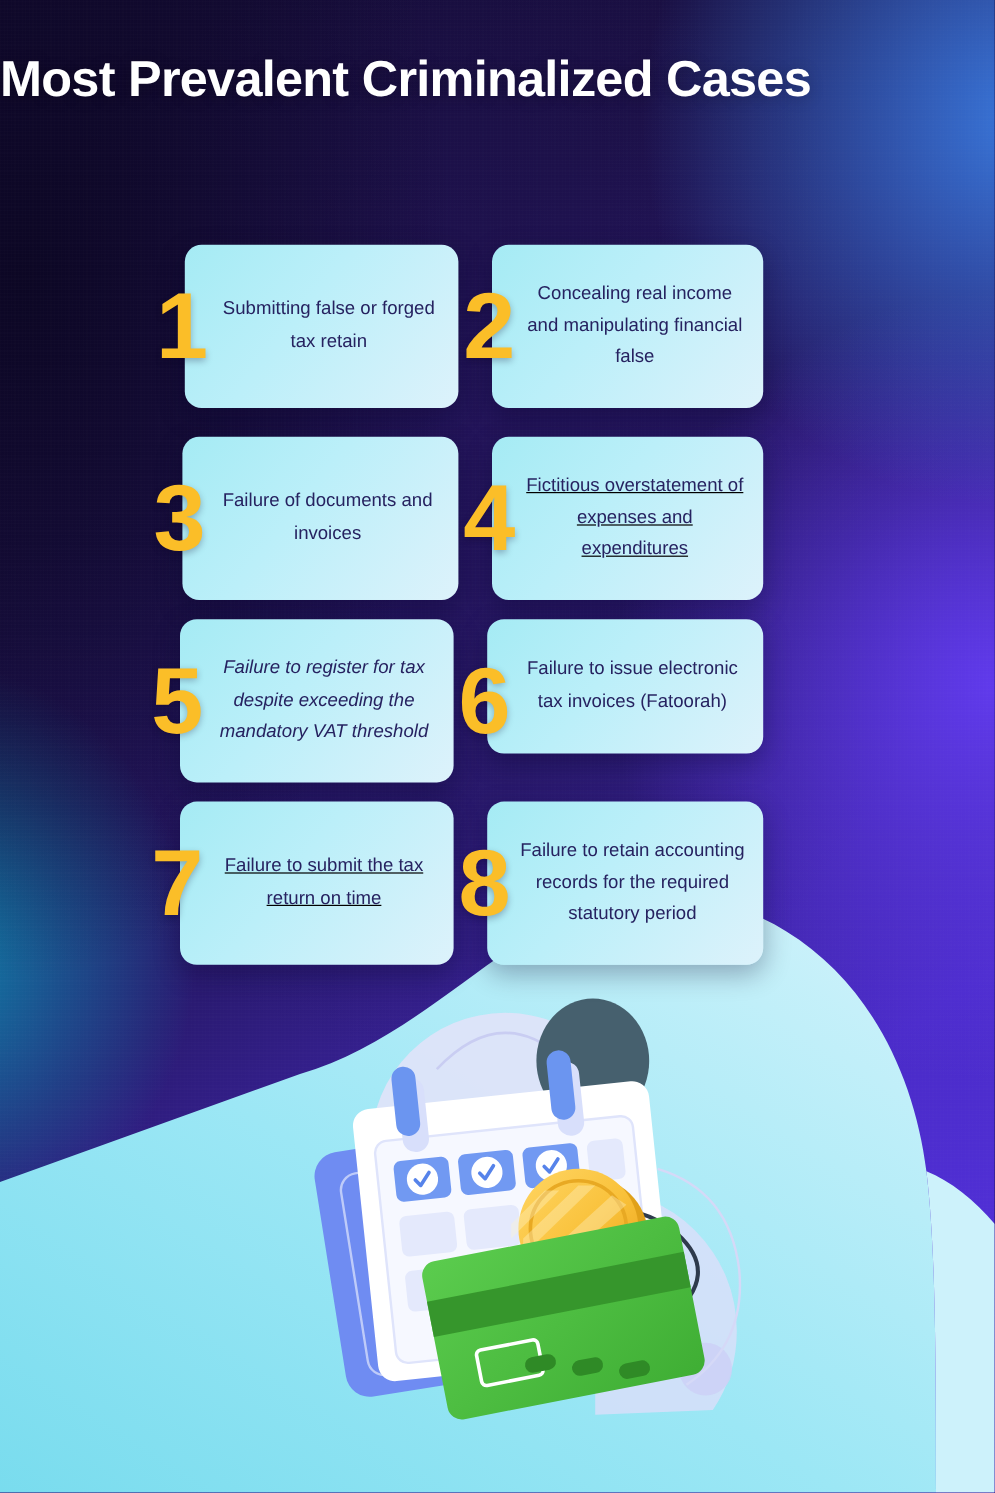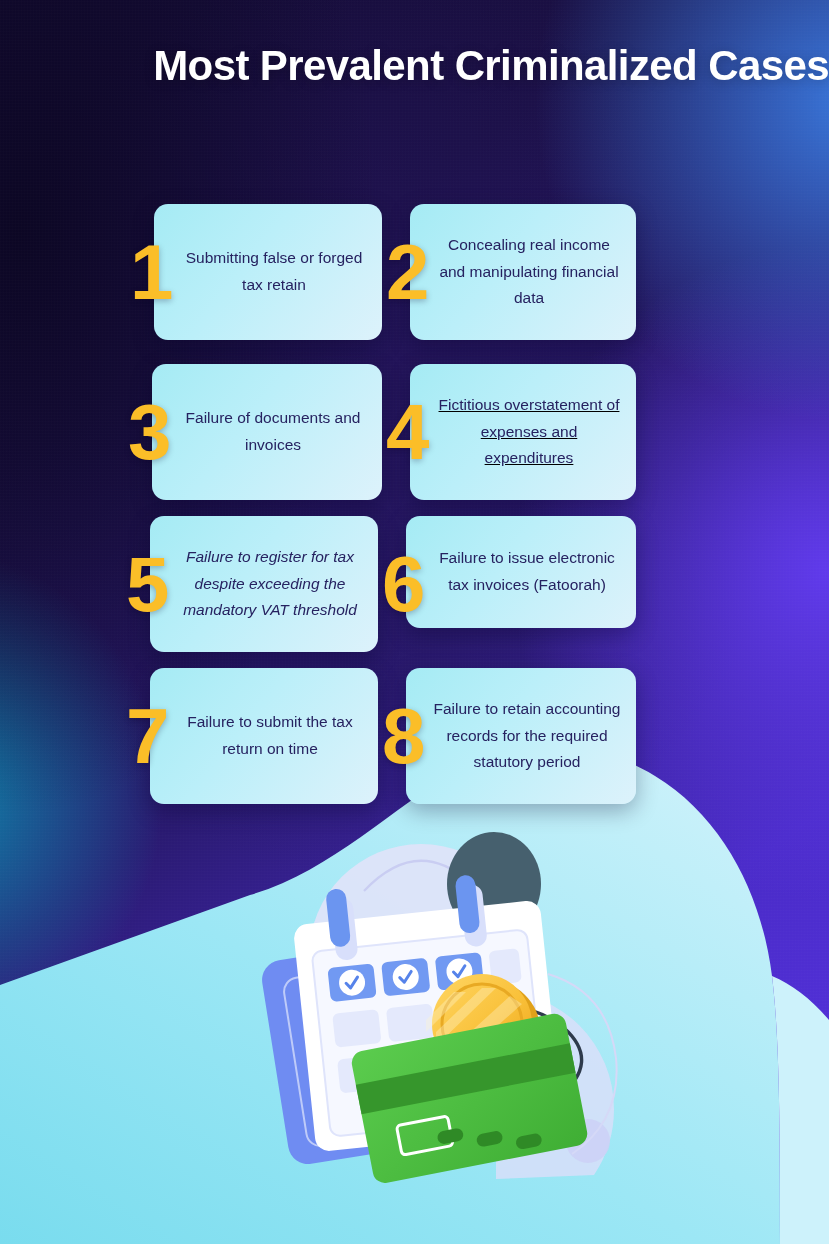--- a/index.html
+++ b/index.html
@@ -40,21 +40,21 @@
     background:radial-gradient(ellipse at 22% 28%, rgba(11,6,34,.92) 0%, rgba(11,6,34,0) 70%);
   }
 
   
   .blob-wrap { position:absolute; left:0; top:690px; width:829px; height:554px; }
   .blob-wrap svg { display:block; width:829px; height:554px; }
 
   
   .title {
     position:absolute; left:0; top:38px; width:829px;
-    text-align:right;
+    text-align:left;
     color:#ffffff;
     font-size:42px;
     font-weight:bold;
     line-height:1.32;
     letter-spacing:-0.6px;
     text-shadow:0 2px 12px rgba(0,0,0,.22);
   }
   .title .l { display:block; }
 
   
@@ -144,21 +144,21 @@
     <div class="row">
       <div class="item" style="left:130px; top:0; width:252px; height:136px;">
         <span class="num">1</span>
         <div class="card" style="width:228px; height:136px;">
           <div class="card-txt">Submitting false or forged tax retain</div>
         </div>
       </div>
       <div class="item" style="left:386px; top:0; width:250px; height:136px;">
         <span class="num">2</span>
         <div class="card" style="width:226px; height:136px;">
-          <div class="card-txt">Concealing real income and manipulating financial data</div>
+          <div class="card-txt">Concealing real income and manipulating financial false</div>
         </div>
       </div>
     </div>
 
     <div class="row">
       <div class="item" style="left:128px; top:160px; width:254px; height:136px;">
         <span class="num">3</span>
         <div class="card" style="width:230px; height:136px;">
           <div class="card-txt">Failure of documents and invoices</div>
         </div>
@@ -182,21 +182,21 @@
         <span class="num">6</span>
         <div class="card" style="width:230px; height:112px;">
           <div class="card-txt">Failure to issue electronic tax invoices (Fatoorah)</div>
         </div>
       </div>
     </div>
 
     <div class="row">
       <div class="item" style="left:126px; top:464px; width:252px; height:136px;">
         <span class="num">7</span>
-        <div class="card" style="width:228px; height:136px;">
+        <div class="card" style="width:228px; height:136px;text-decoration:underline;">
           <div class="card-txt">Failure to submit the tax return on time</div>
         </div>
       </div>
       <div class="item" style="left:382px; top:464px; width:254px; height:136px;">
         <span class="num">8</span>
         <div class="card" style="width:230px; height:136px;">
           <div class="card-txt">Failure to retain accounting records for the required statutory period</div>
         </div>
       </div>
     </div>

